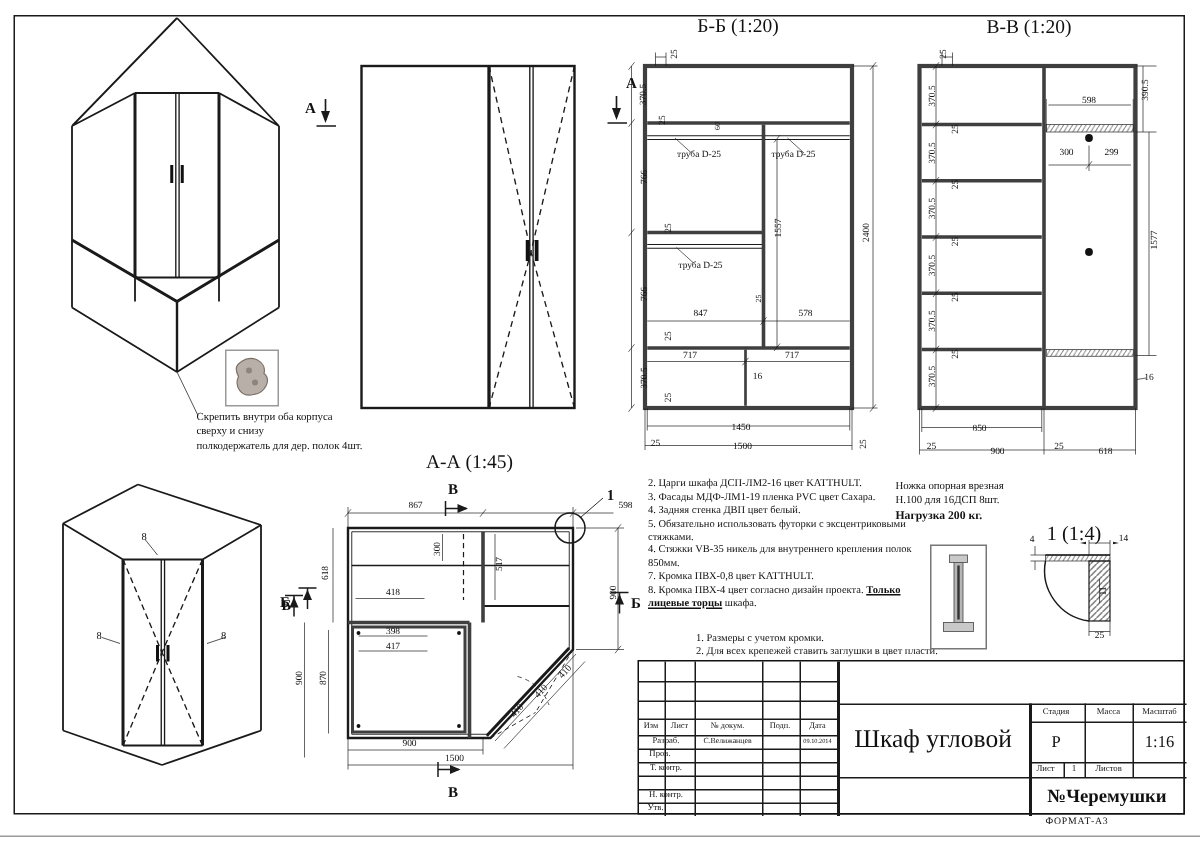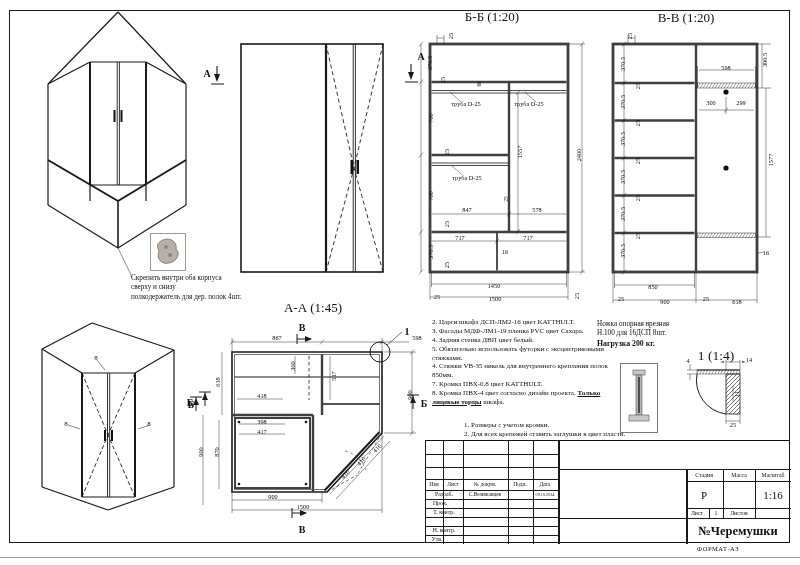--- a/index.html
+++ b/index.html
@@ -357,20 +357,21 @@
     <span class="tb-txt" style="left:119px;top:43px;font-size:5.5px;">Дата</span>
 
     <span class="tb-txt" style="left:18px;top:53px;font-size:5.8px;">Разраб.</span>
     <span class="tb-txt" style="left:59px;top:53px;font-size:5.2px;">С.Велижанцев</span>
     <span class="tb-txt" style="left:119px;top:53px;font-size:4.2px;">09.10.2014</span>
     <span class="tb-txt" style="left:14px;top:62px;font-size:5.8px;">Пров.</span>
     <span class="tb-txt" style="left:18px;top:71px;font-size:5.8px;">Т. контр.</span>
     <span class="tb-txt" style="left:18px;top:89px;font-size:5.8px;">Н. контр.</span>
     <span class="tb-txt" style="left:11px;top:98px;font-size:5.8px;">Утв.</span>
 
+    <span class="tb-txt" style="left:196px;top:52px;font-size:17px;">Шкаф угловой</span>
     <span class="tb-txt" style="left:312px;top:90px;font-size:12.5px;font-weight:bold;">№Черемушки</span>
 
     <span class="tb-txt" style="left:278px;top:34px;font-size:5.8px;">Стадия</span>
     <span class="tb-txt" style="left:313px;top:34px;font-size:5.8px;">Масса</span>
     <span class="tb-txt" style="left:347px;top:34px;font-size:5.8px;">Масштаб</span>
     <span class="tb-txt" style="left:278px;top:54px;font-size:11px;">Р</span>
     <span class="tb-txt" style="left:347px;top:54px;font-size:11px;">1:16</span>
     <span class="tb-txt" style="left:271px;top:72px;font-size:5.8px;">Лист</span>
     <span class="tb-txt" style="left:290px;top:72px;font-size:6px;">1</span>
     <span class="tb-txt" style="left:313px;top:72px;font-size:5.8px;">Листов</span>

